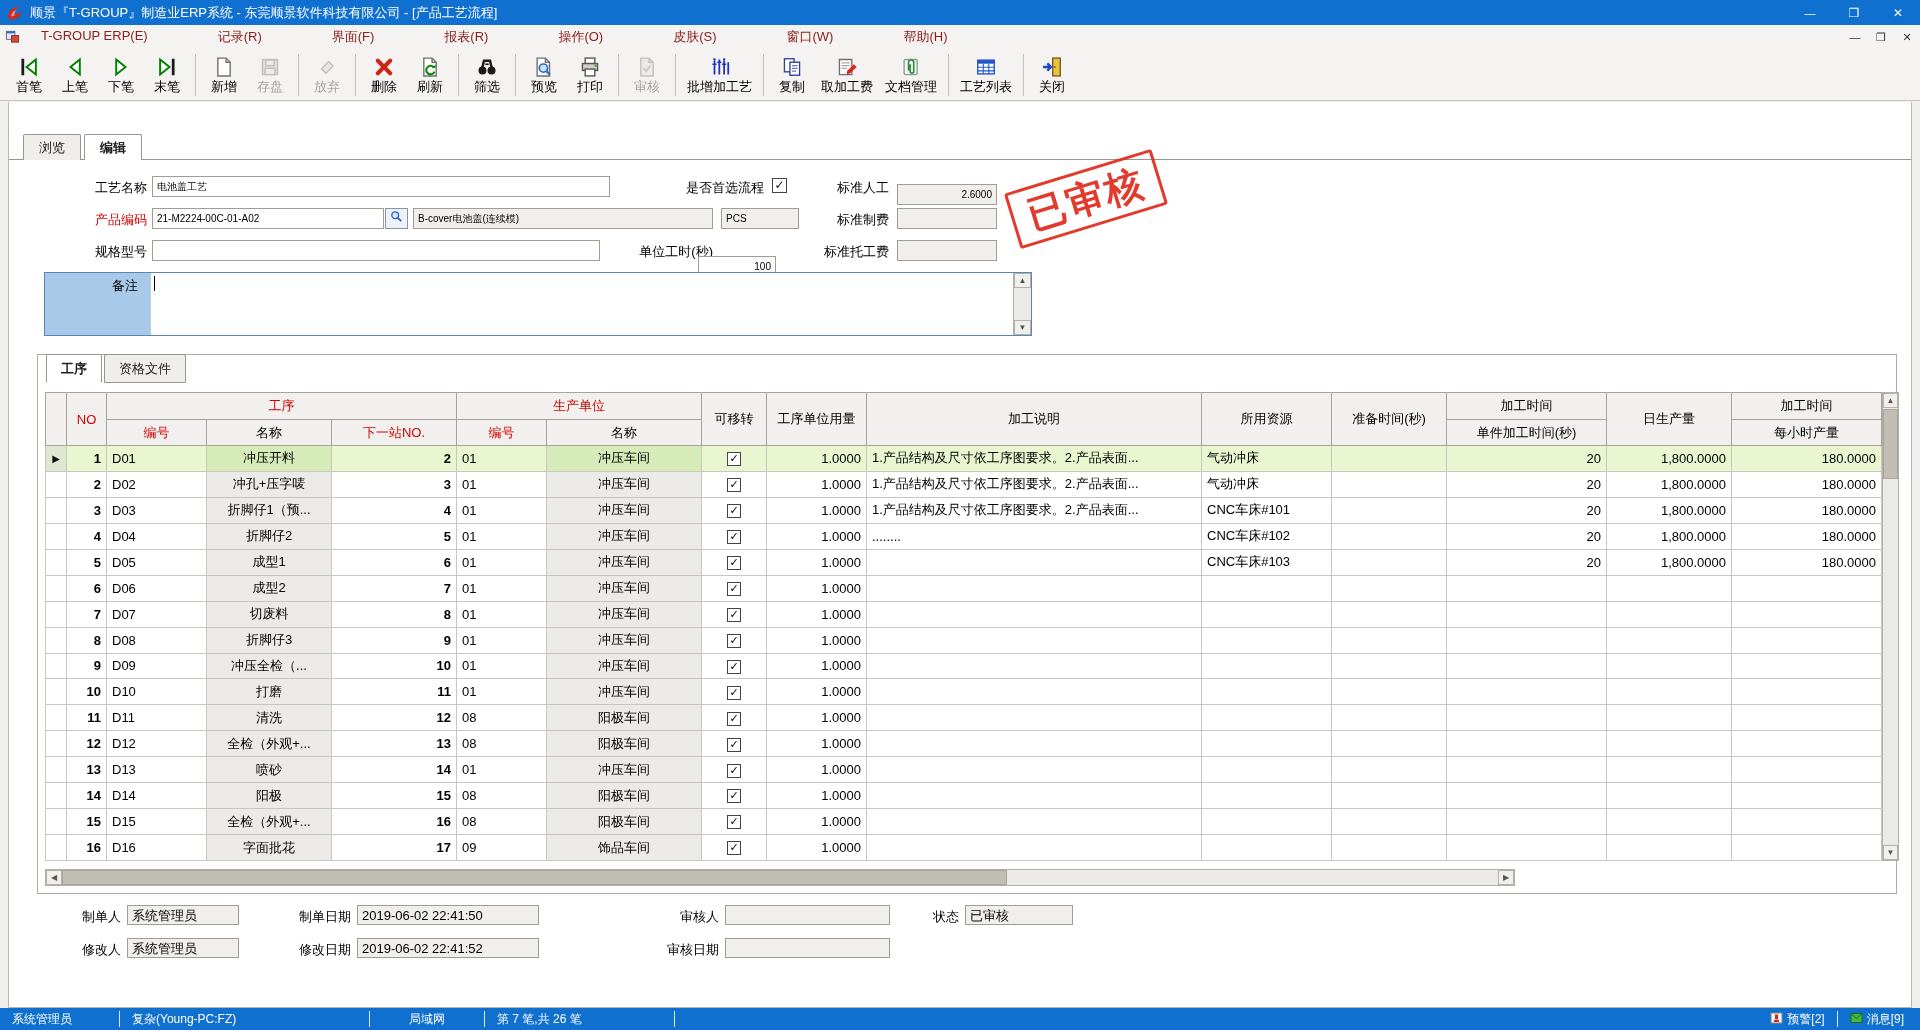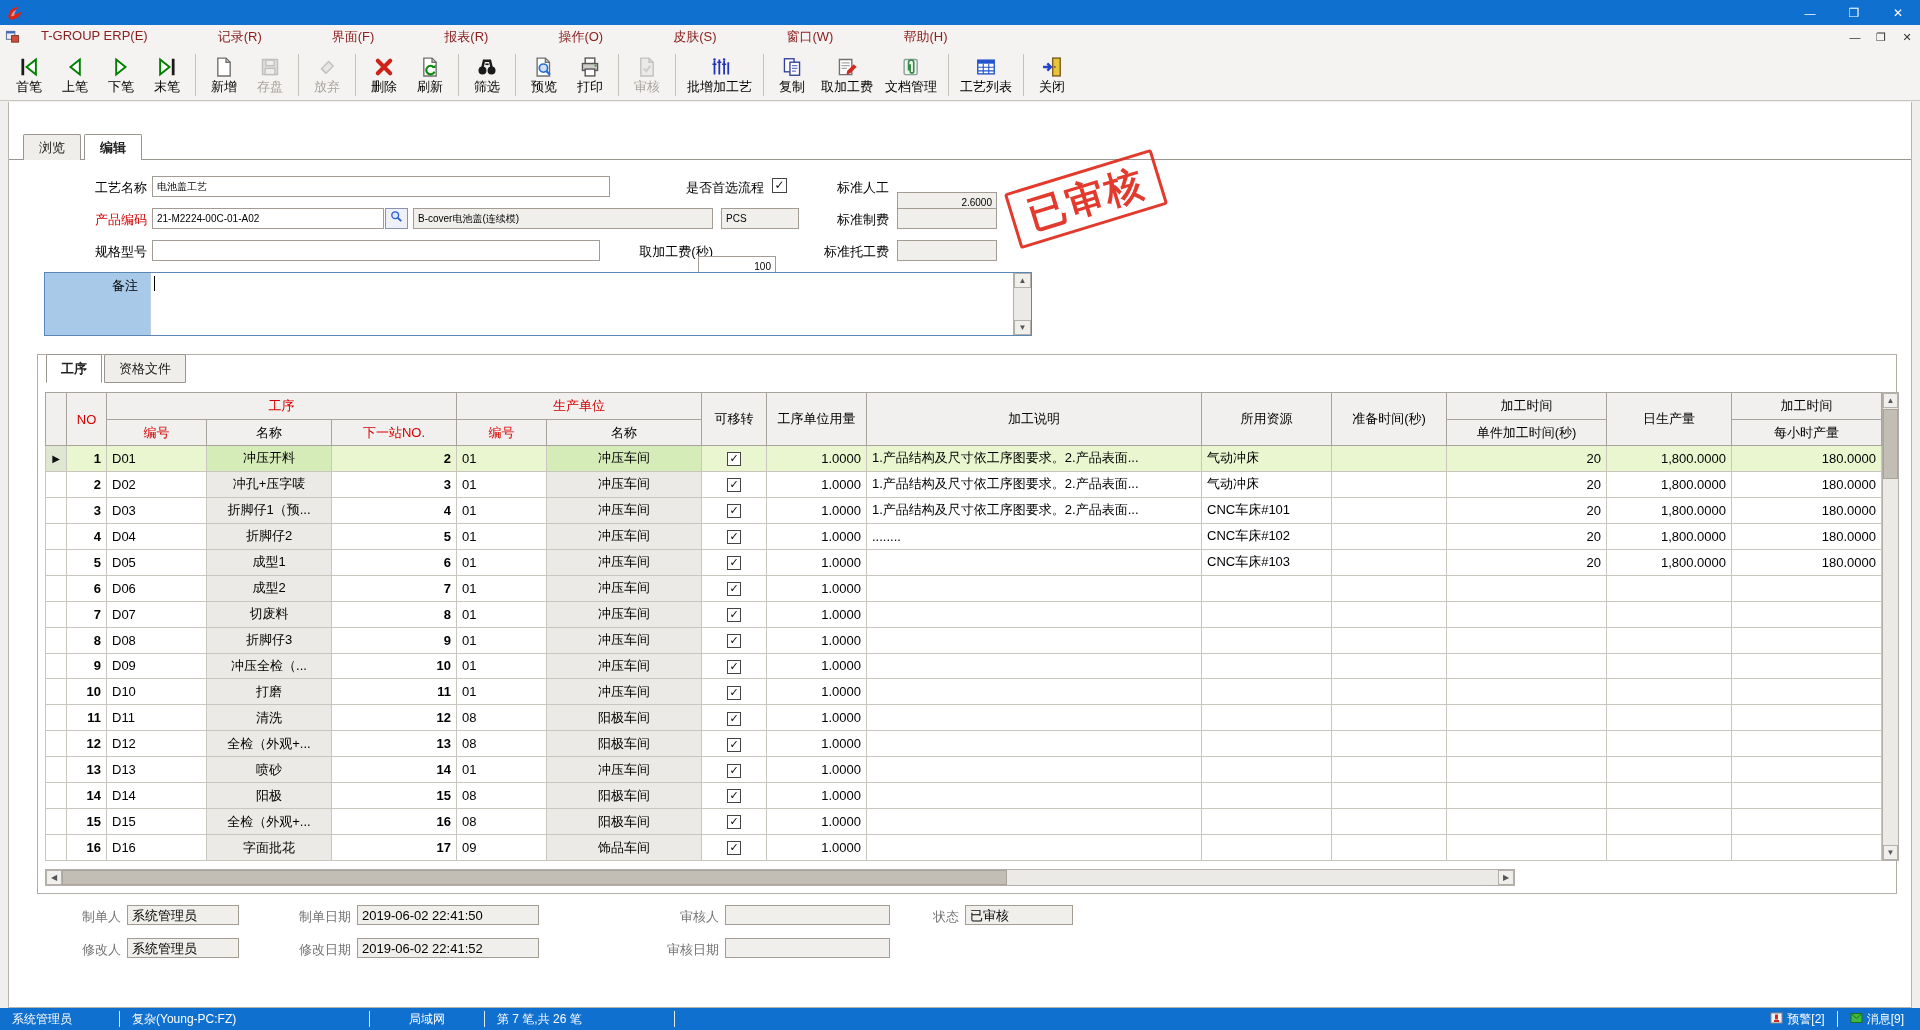--- a/index.html
+++ b/index.html
@@ -121,21 +121,21 @@
 
   .hscroll{position:absolute;top:514px;left:7px;width:1470px;height:17px;background:#eceae6;
     border:1px solid #b3afa8;box-sizing:border-box;display:flex;}
   .hscroll .sb-btn{width:16px;height:15px;line-height:14px;}
   .hscroll .sb-btn.left::after{content:"◀";}
   .hscroll .sb-btn.right::after{content:"▶";}
   .hscroll .thumb{width:945px;height:15px;background:#c2beb6;border:1px solid #a8a49d;box-sizing:border-box;}
   .hscroll .track{flex:1;}
 
   
-  .ffrow-label{position:absolute;font-size:13px;text-align:right;white-space:nowrap;color:#737373;}
+  .ffrow-label{position:absolute;font-size:13px;text-align:right;white-space:nowrap;color:#000000;}
   .ffield{position:absolute;height:20px;border:1px solid #a39c93;background:#f0efec;font-size:13px;
     line-height:19px;padding:0 4px;box-sizing:border-box;overflow:hidden;white-space:nowrap;}
 
   
   .statusbar{position:absolute;left:0;right:0;bottom:0;height:22px;background:#1070d0;color:#fff;
     font-size:12px;display:flex;align-items:center;}
   .sseg{padding:0 12px;height:16px;line-height:16px;border-right:1px solid rgba(255,255,255,.85);
     white-space:nowrap;}
   .sseg.noborder{border-right:none;}
   .sspacer{flex:1;}
@@ -147,20 +147,21 @@
 
 <div class="screen" data-name="erp-window">
 
   <div class="titlebar" data-name="title-bar">
     <span class="app-icon" data-name="app-logo-icon">
       <svg viewBox="0 0 16 16">
           <path d="M2 12 C2 6 6 2.5 12.5 2.5 C8.5 4.5 7.2 6.8 7.2 9 C10.2 9 12.3 8 14.3 6 C13.2 11 9 14 3.5 13.8 Z" fill="#d4281c"></path>
           <path d="M4.5 11 C5 8 7 6 9.5 5.2 C7.8 7 7.4 8.6 7.5 10.2 Z" fill="#fff" opacity=".5"></path>
         </svg>
     </span>
+    <span data-name="window-title">顺景『T-GROUP』制造业ERP系统 - 东莞顺景软件科技有限公司 - [产品工艺流程]</span>
     <div class="win-controls">
       <span class="win-btn" data-name="minimize-button"></span>
       <span class="win-btn" data-name="restore-button"></span>
       <span class="win-btn" data-name="close-button"></span>
     </div>
   </div>
 
   <div class="menubar" data-name="menu-bar">
     <span class="doc-icon" data-name="mdi-document-icon">
       <svg viewBox="0 0 16 16">
@@ -393,40 +394,40 @@
 
     <div class="form-area" data-name="process-form">
 
       <div class="flabel" style="left:28px;top:19px;width:110px;" data-name="process-name-label">工艺名称</div>
       <div class="finput" style="left:143px;top:16px;width:458px;" data-name="process-name-input">电池盖工艺</div>
 
       <div class="flabel" style="left:560px;top:19px;width:195px;" data-name="preferred-flow-label">是否首选流程</div>
       <div class="fcheck checked" style="left:763px;top:18px;" data-name="preferred-flow-checkbox"></div>
 
       <div class="flabel" style="left:770px;top:19px;width:110px;" data-name="std-labor-label">标准人工</div>
-      <div class="finput gray right" style="left:888px;top:32px;width:100px;" data-name="std-labor-input">2.6000</div>
+      <div class="finput gray right" style="left:888px;top:24px;width:100px;" data-name="std-labor-input">2.6000</div>
 
       <div class="flabel red" style="left:28px;top:51px;width:110px;" data-name="product-code-label">产品编码</div>
       <div class="finput" style="left:143px;top:48px;width:232px;" data-name="product-code-input">21-M2224-00C-01-A02</div>
       <div class="lookup-btn" style="left:376px;top:48px;" data-name="product-lookup-button">
         <span data-name="magnifier-icon"><svg viewBox="0 0 16 16">
               <circle cx="6.6" cy="6.6" r="3.6" fill="#dce9fa" stroke="#2a5ad4" stroke-width="1.4"></circle>
               <path d="M9.4 9.4 L13 13" stroke="#2a5ad4" stroke-width="2"></path>
             </svg></span>
       </div>
       <div class="finput gray" style="left:404px;top:48px;width:300px;" data-name="product-name-display">B-cover电池盖(连续模)</div>
       <div class="finput gray" style="left:712px;top:48px;width:78px;" data-name="unit-display">PCS</div>
 
       <div class="flabel" style="left:770px;top:51px;width:110px;" data-name="std-mfg-fee-label">标准制费</div>
       <div class="finput gray right" style="left:888px;top:48px;width:100px;" data-name="std-mfg-fee-input"></div>
 
       <div class="flabel" style="left:28px;top:83px;width:110px;" data-name="spec-label">规格型号</div>
       <div class="finput" style="left:143px;top:80px;width:448px;" data-name="spec-input"></div>
 
-      <div class="flabel" style="left:596px;top:83px;width:108px;" data-name="unit-hours-label">取加工费(秒)</div>
+      <div class="flabel" style="left:596px;top:83px;width:108px;" data-name="unit-hours-label">单位工时(秒)</div>
       <div class="finput right" style="left:689px;top:80px;width:78px;margin-top:16px;" data-name="unit-hours-input">100</div>
 
       <div class="flabel" style="left:770px;top:83px;width:110px;" data-name="std-outsource-fee-label">标准托工费</div>
       <div class="finput gray right" style="left:888px;top:80px;width:100px;" data-name="std-outsource-fee-input"></div>
 
       <div class="remark-box" data-name="remark-box">
         <div class="remark-label" data-name="remark-label">备注</div>
         <div class="remark-text" data-name="remark-textarea">
           <div class="remark-caret" data-name="text-caret"></div>
         </div>

